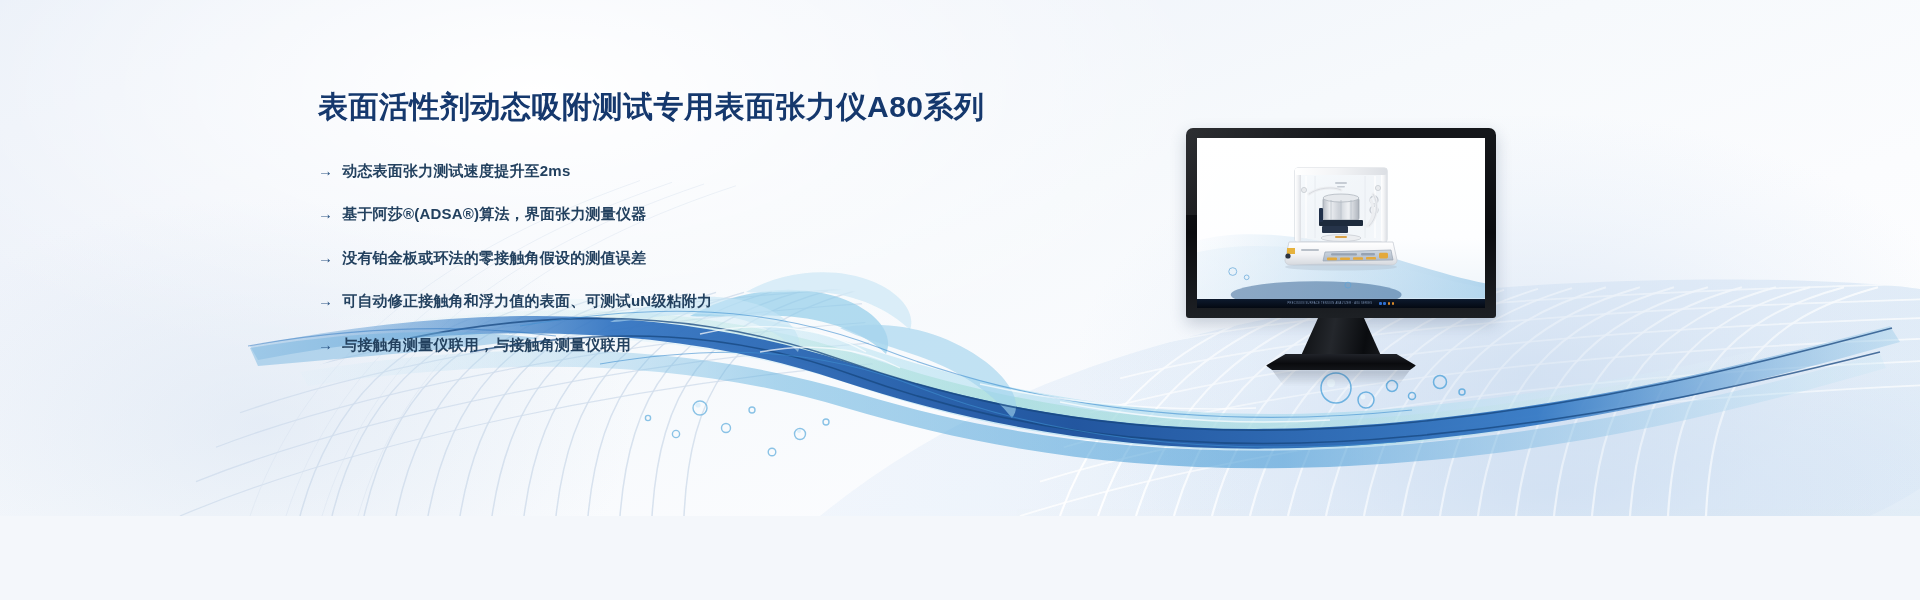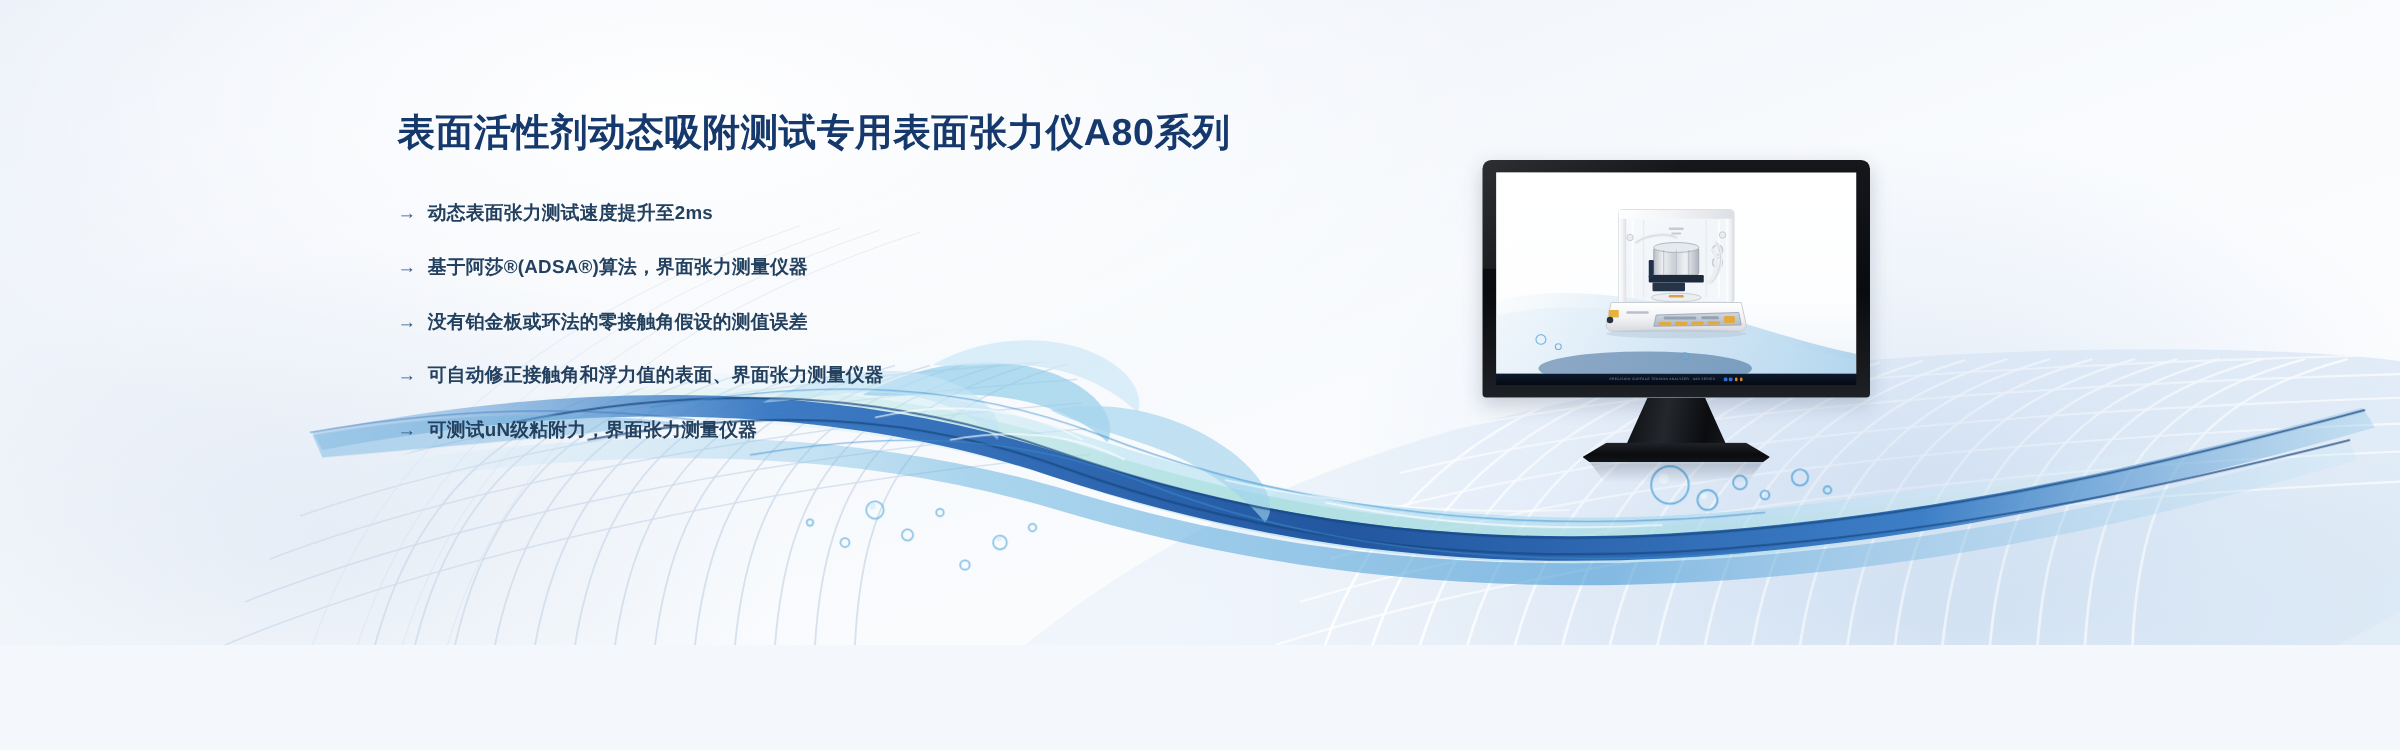--- a/index.html
+++ b/index.html
@@ -324,25 +324,25 @@
       <li>
         <span class="arrow">→</span>
         <span class="btext">基于阿莎®(ADSA®)算法，界面张力测量仪器</span>
       </li>
       <li>
         <span class="arrow">→</span>
         <span class="btext">没有铂金板或环法的零接触角假设的测值误差</span>
       </li>
       <li>
         <span class="arrow">→</span>
-        <span class="btext">可自动修正接触角和浮力值的表面、界面张力测量仪器</span>
+        <span class="btext">可自动修正接触角和浮力值的表面、可测试uN级粘附力</span>
       </li>
       <li>
         <span class="arrow">→</span>
-        <span class="btext">可测试uN级粘附力，界面张力测量仪器</span>
+        <span class="btext">与接触角测量仪联用，与接触角测量仪联用</span>
       </li>
     </ul>
   </div>
 
   <div class="monitor">
     <div class="bezel"></div>
 
     <div class="screen">
       <div class="screen-glow"></div>
 

